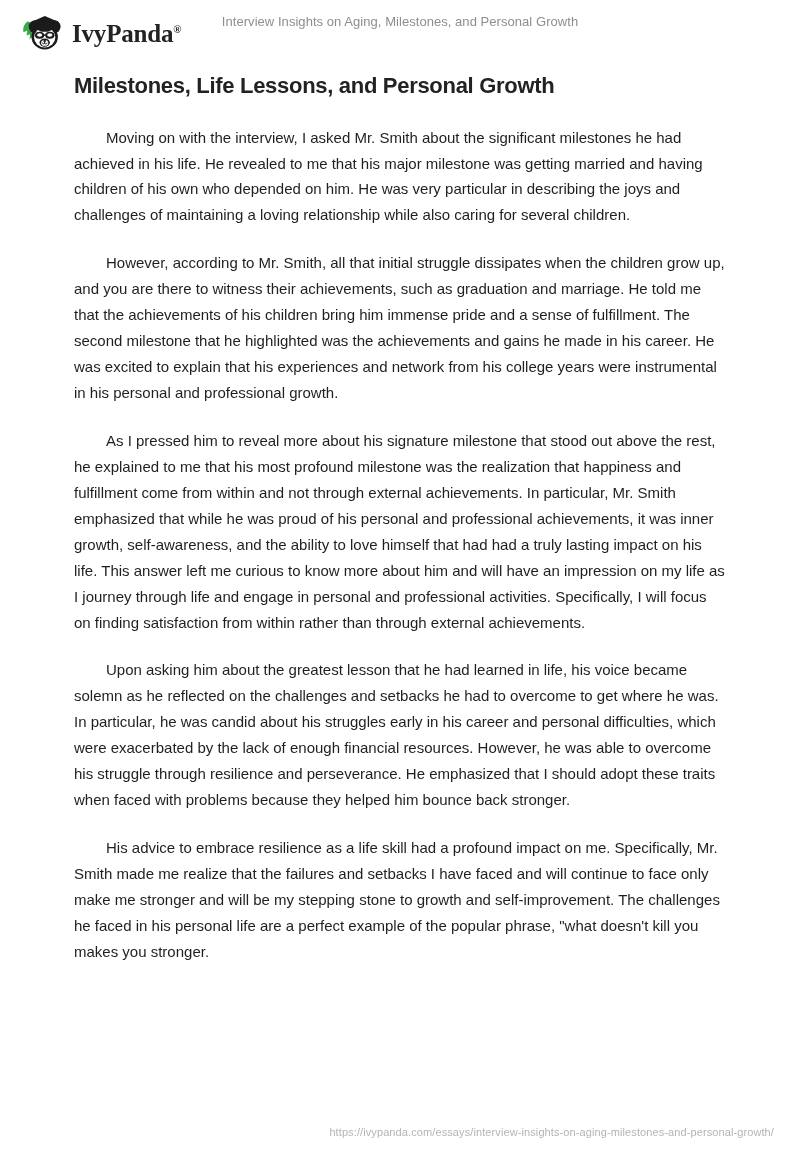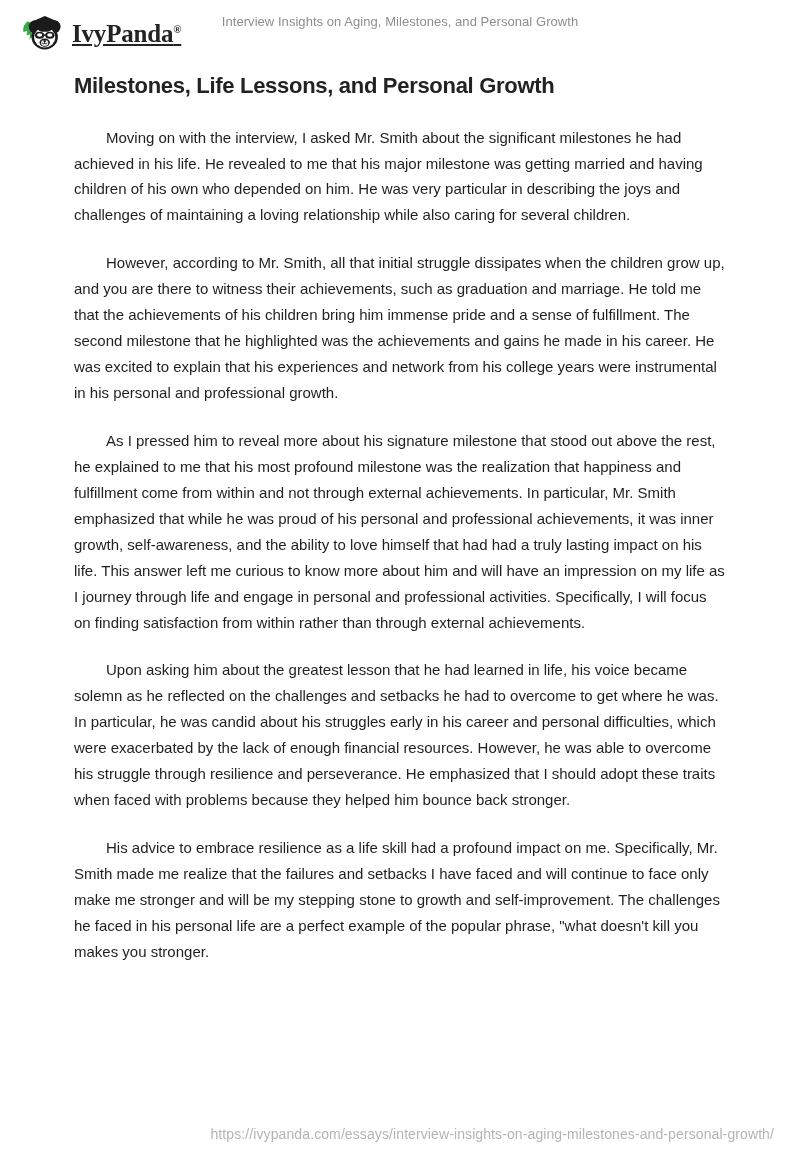--- a/index.html
+++ b/index.html
@@ -40,21 +40,20 @@
   }
   .brand-wordmark {
     font-family: "Liberation Serif", "DejaVu Serif", serif;
     font-weight: bold;
     font-size: 25px;
     color: #232323;
     letter-spacing: -0.2px;
     line-height: 1;
     position: relative;
     top: 2px;
-    text-decoration: underline;
   }
   .brand-wordmark .reg {
     font-size: 11px;
     vertical-align: super;
     font-weight: bold;
   }
   .header-title {
     position: absolute;
     left: 0;
     top: 14px;
@@ -97,21 +96,21 @@
     position: absolute;
     left: 0;
     bottom: 0;
     width: 800px;
     height: 42px;
   }
   .footer-url {
     position: absolute;
     right: 26px;
     top: 8px;
-    font-size: 14px;
+    font-size: 11px;
     color: #b4b4b4;
     text-decoration: none;
     letter-spacing: 0.1px;
   }
 </style>
 </head>
 <body>
 
 <div class="page-header">
 

